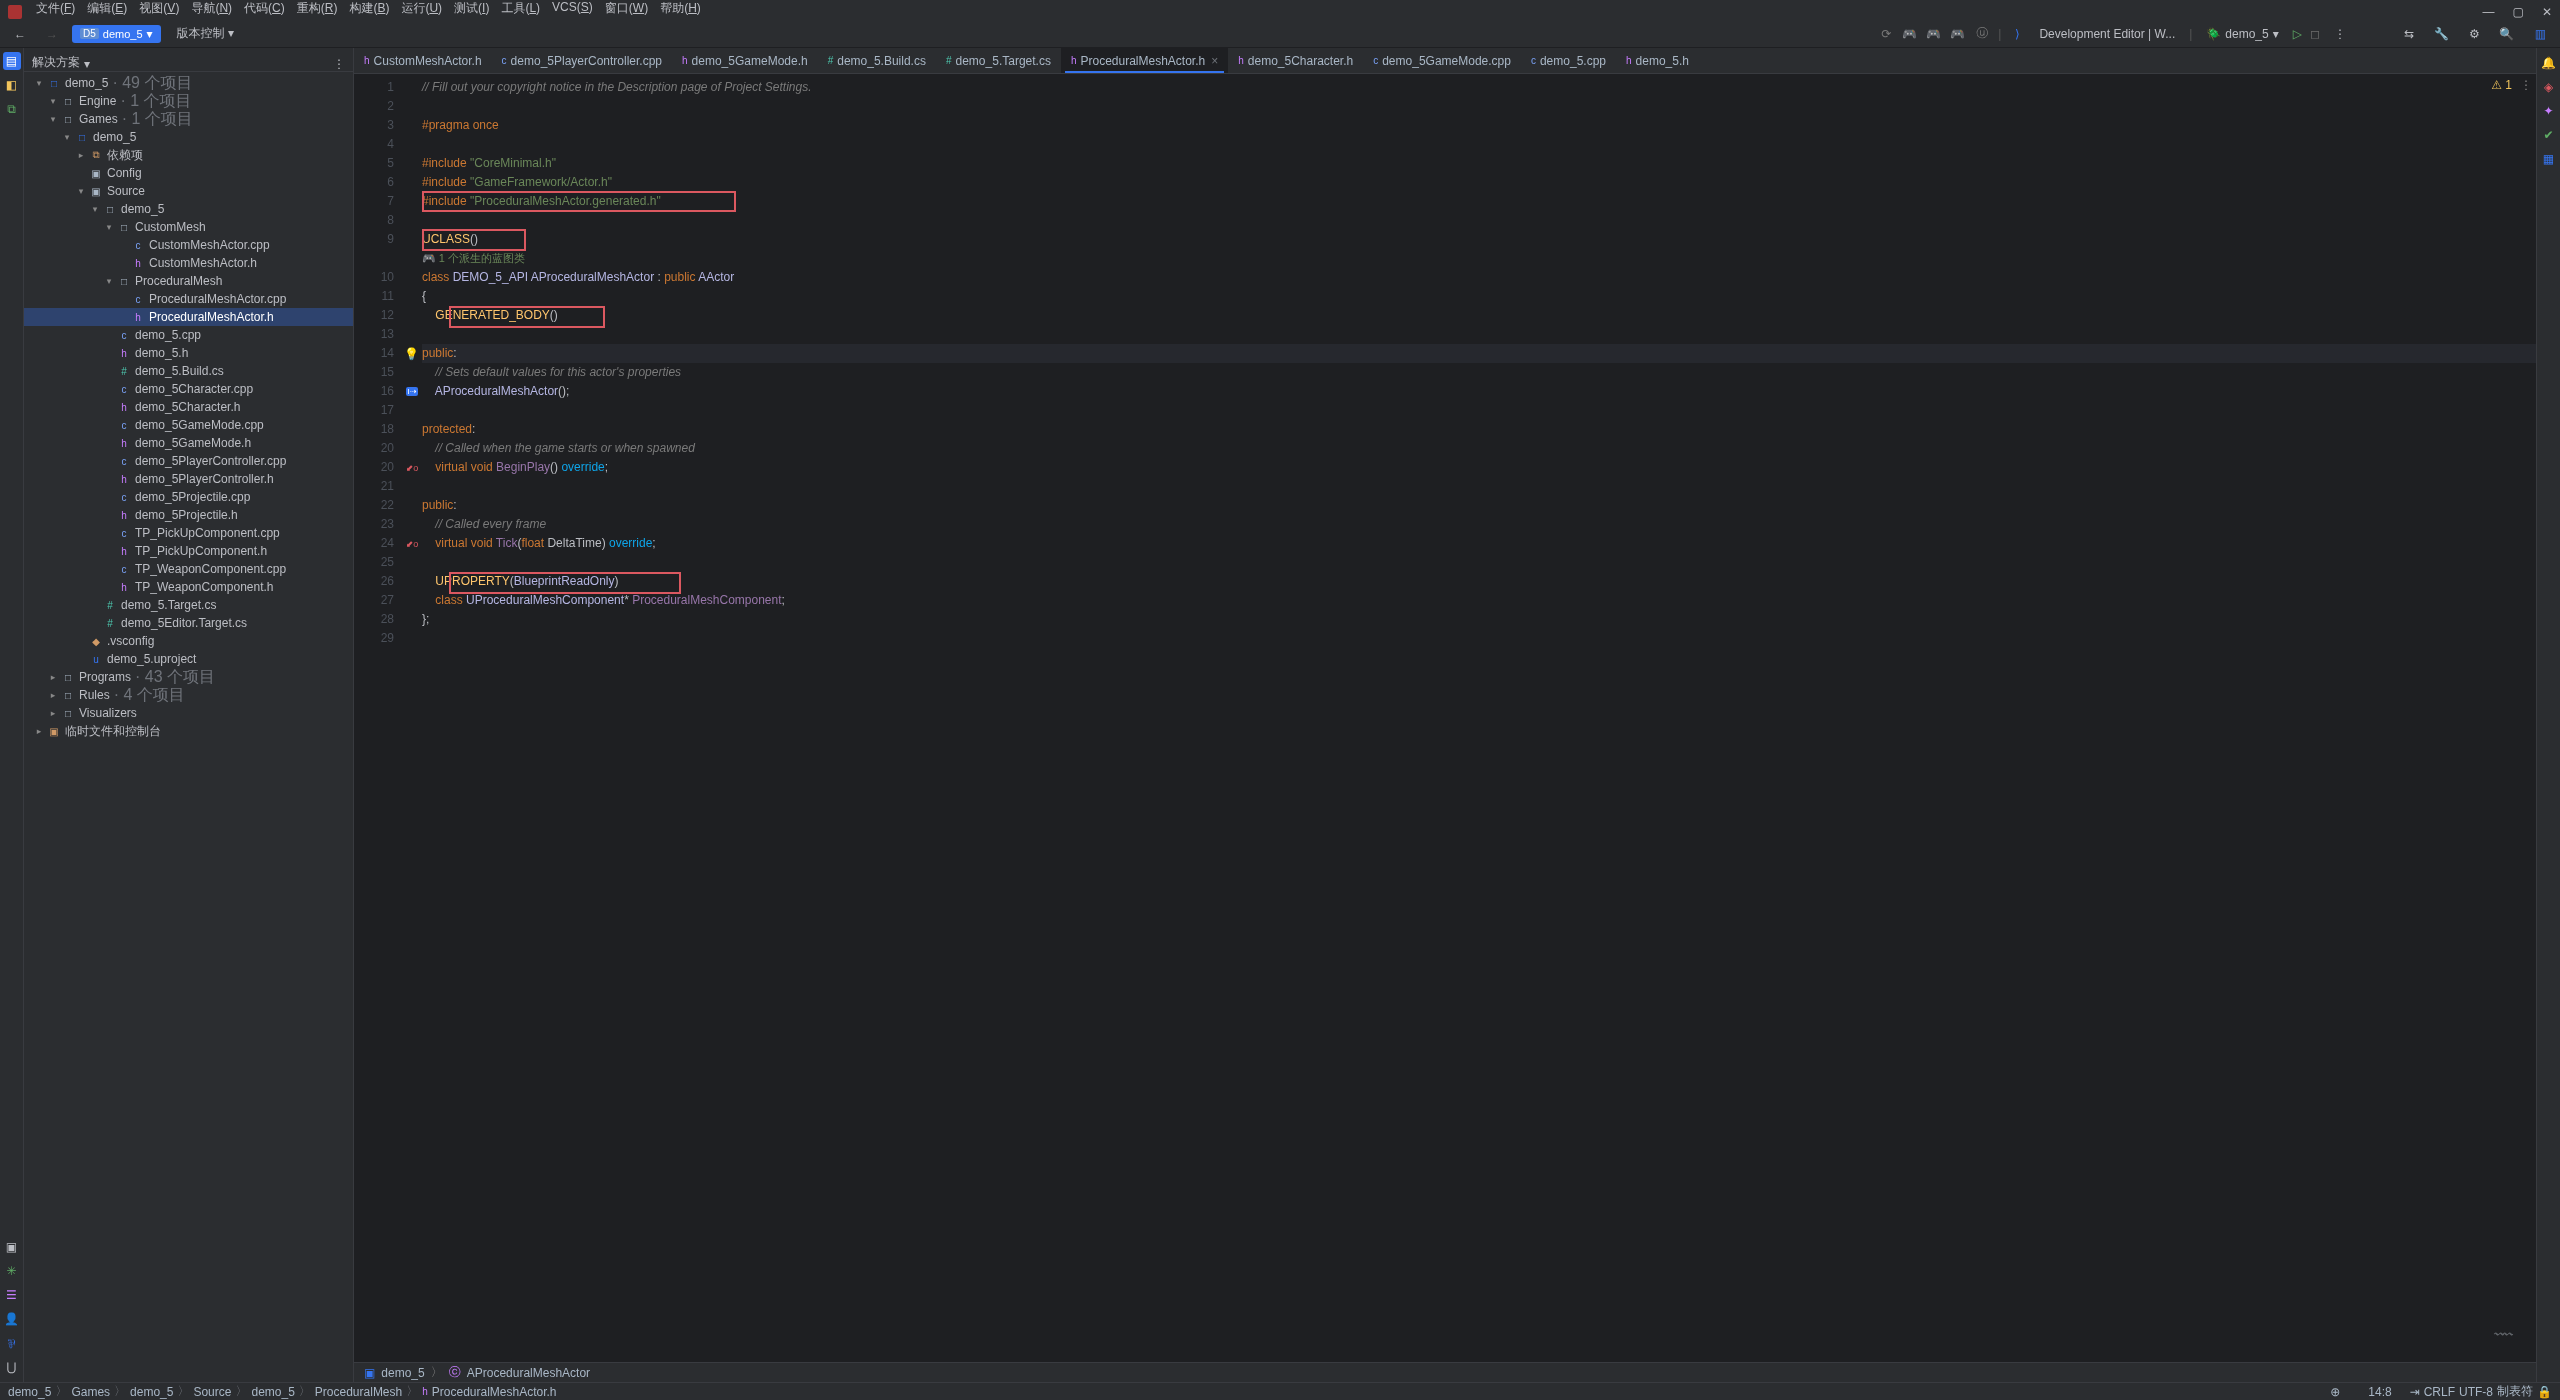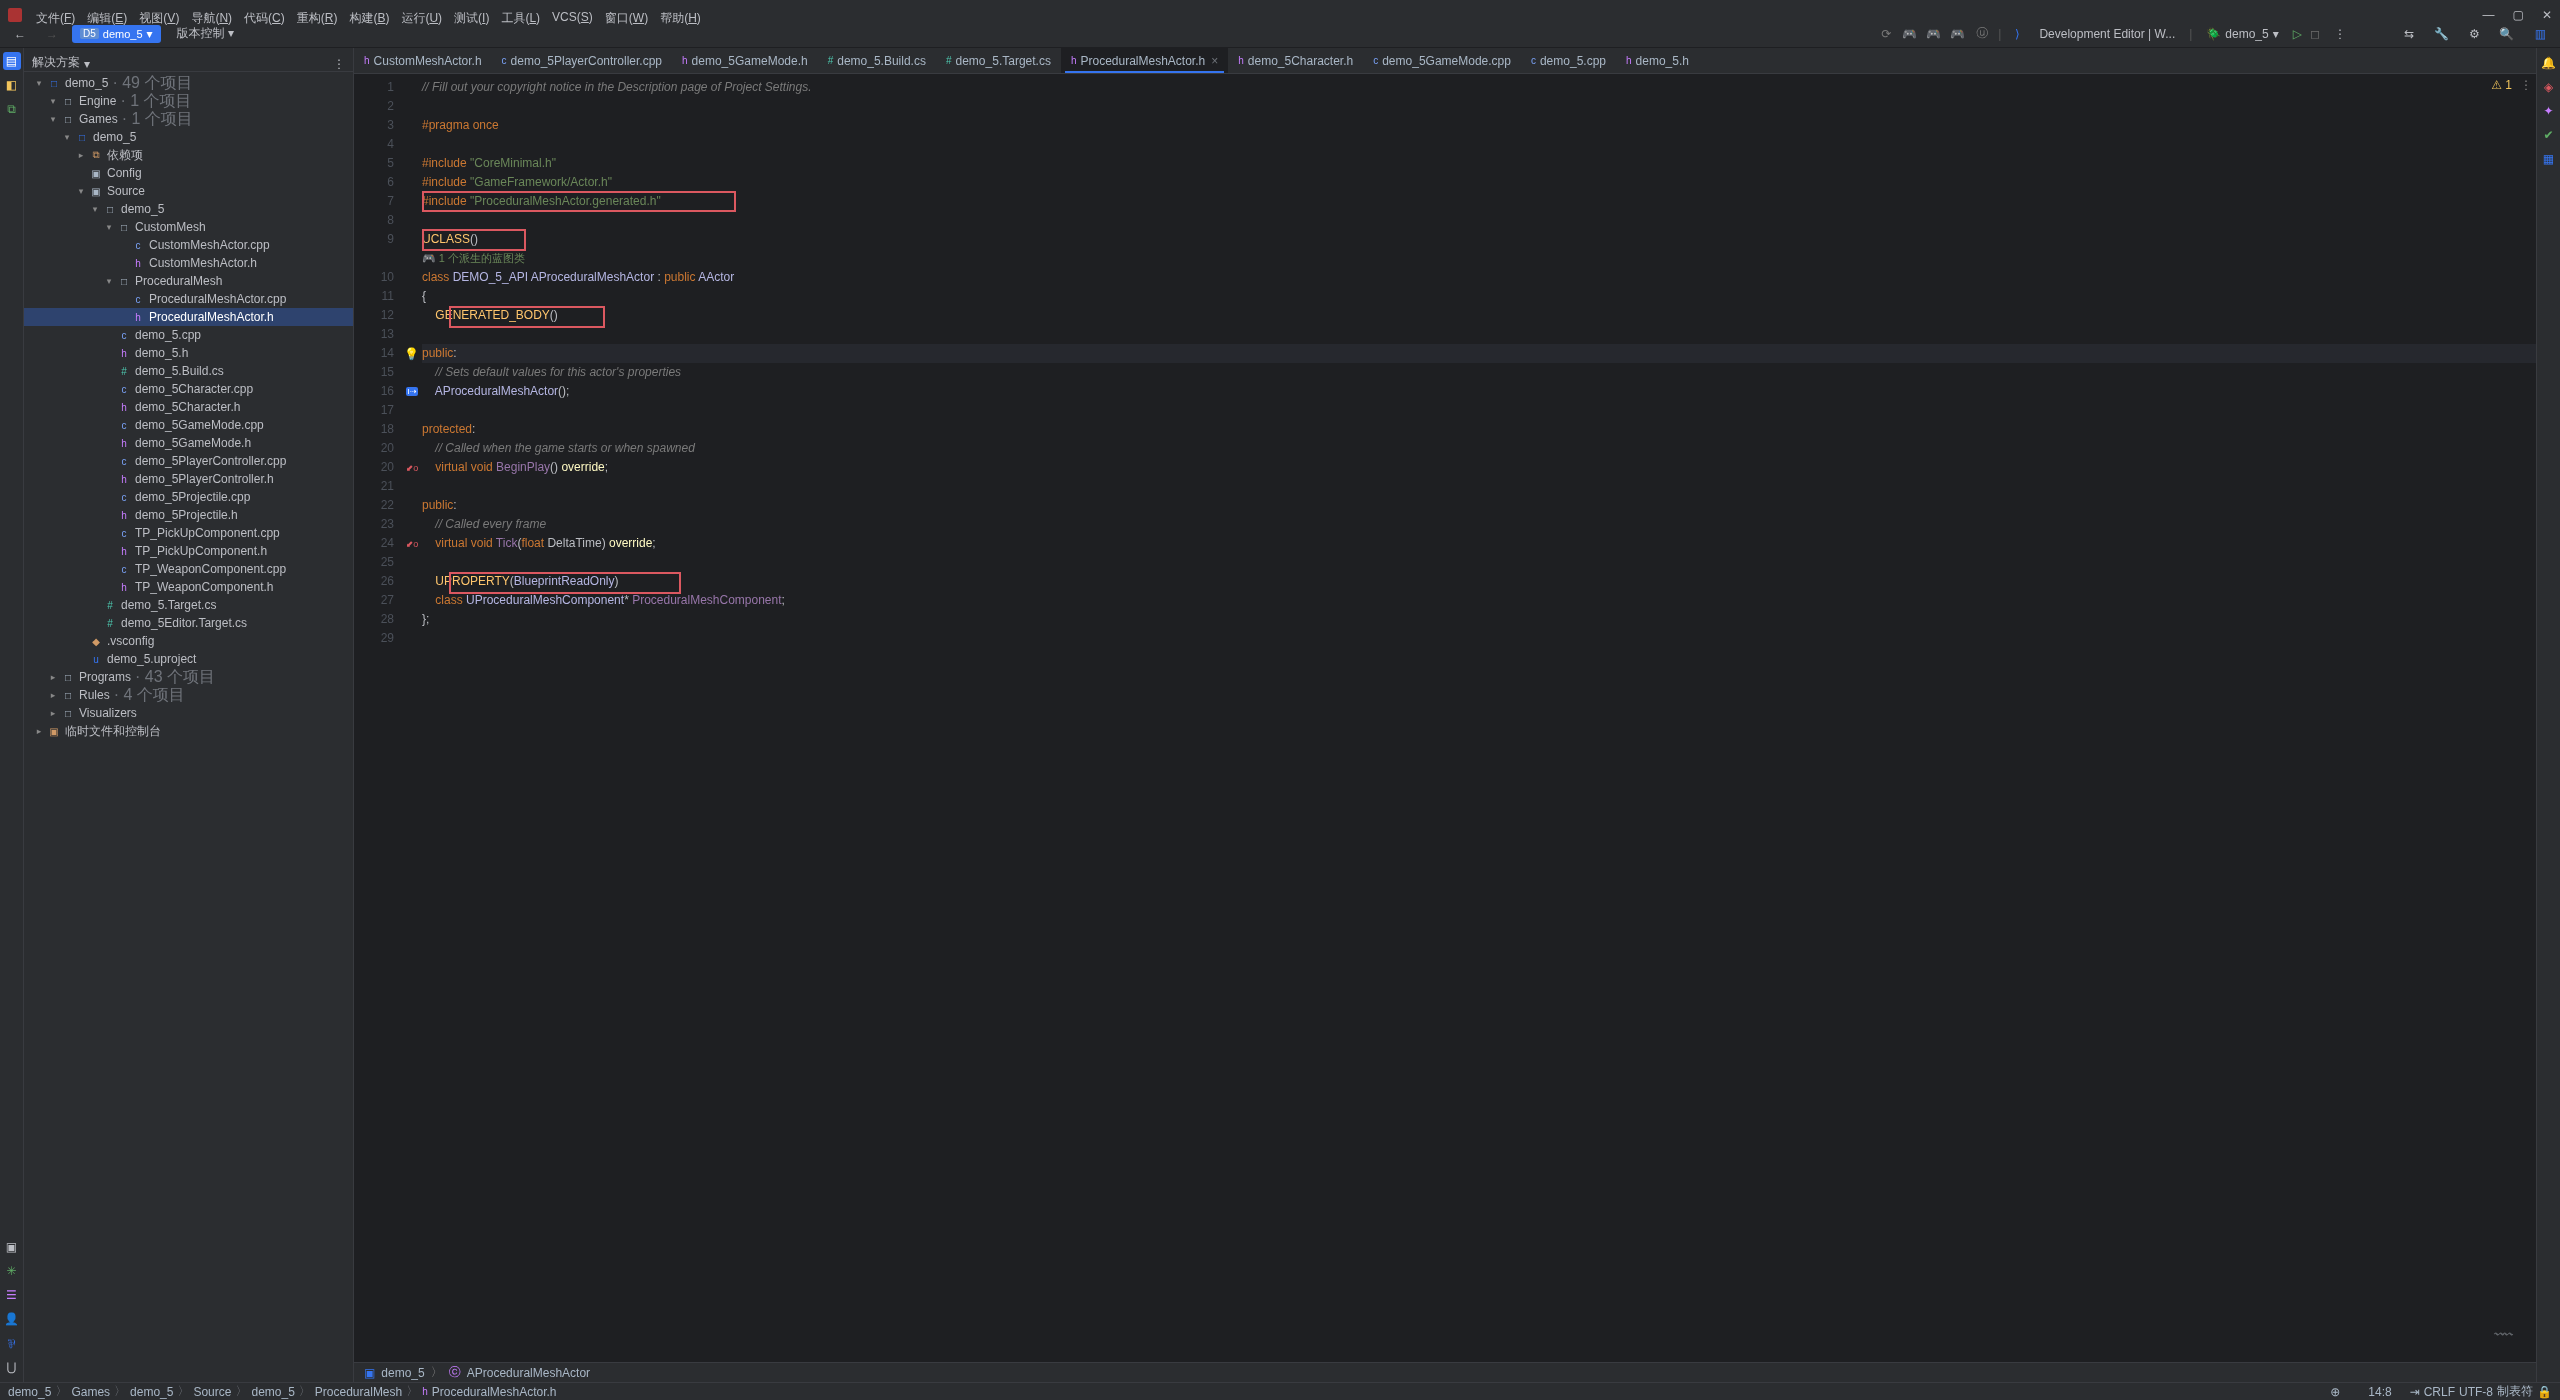--- a/index.html
+++ b/index.html
@@ -1,17 +1,17 @@
 <!DOCTYPE html>
 <html><head>
 <meta charset="utf-8">
 <style>
 * { margin: 0; padding: 0; box-sizing: border-box; font-family: "Segoe UI", sans-serif; font-size: 12px; }
 body { background: #1e1f22; color: #bcbec4; overflow: hidden; width: 2560px; height: 1400px; position: relative; }
-.titlebar { height: 20px; background: #2b2d30; display: flex; align-items: flex-start; padding: 8px 8px; gap: 2px; }
+.titlebar { height: 20px; background: #2b2d30; display: flex; align-items: flex-end; padding: 1px 8px; gap: 2px; }
 .titlebar .logo { width: 14px; height: 14px; background: #a33; border-radius: 2px; margin-right: 6px; }
 .menu-item { padding: 2px 6px; color: #bcbec4; cursor: pointer; }
 .menu-item u { text-decoration: underline; }
 .win-ctrl { margin-left: auto; display: flex; gap: 18px; color: #bcbec4; }
 .win-ctrl span { cursor: pointer; }
 .toolbar { height: 28px; background: #2b2d30; display: flex; align-items: center; padding: 0 8px; gap: 8px; border-bottom: 1px solid #1e1f22;}
 .t-btn { padding: 2px 6px; cursor: pointer; color: #bcbec4; }
 .tb-project { background: #3574f0; color: #fff; padding: 2px 8px; border-radius: 3px; display: flex; align-items: center; gap: 4px; }
 .tb-project-label { color: #fff; font-size: 11px; }
 .tb-branch { padding: 2px 8px; color: #bcbec4; cursor: pointer; }
@@ -55,21 +55,21 @@
 .code { flex: 1; padding-top: 4px; font-family: "JetBrains Mono", Consolas, monospace; font-size: 13px; position: relative; }
 .line { height: 19px; line-height: 19px; white-space: pre; }
 .line.active { background: #26282e; }
 .c-comment { color: #7a7a7a; font-style: italic; }
 .c-pp { color: #cc7832; }
 .c-str { color: #6a8759; }
 .c-macro { color: #ffc66d; }
 .c-kw { color: #cc7832; }
 .c-cls { color: #b5b6e3; }
 .c-id { color: #9876aa; }
-.c-ov { color: #fef9c3; }
+.c-ov { color: #0ea5e9; }
 .hl-box { position: absolute; border: 2px solid #db5860; pointer-events: none; }
 .hint-inline { color: #6a8759; font-size: 11px; }
 .bulb { color: #ffc66d; }
 .impl { background: #3574f0; color:#fff; font-size: 8px; padding: 0 2px; border-radius: 2px; }
 .ov-mk { color:#db5860; font-size: 9px; }
 .breadcrumb-editor { height: 20px; display: flex; align-items: center; gap: 6px; padding: 0 10px; background: #2b2d30; border-top: 1px solid #393b40; color: #a9b7c6; }
 .nav-bar { height: 18px; background: #2b2d30; display: flex; align-items: center; padding: 0 8px; gap: 4px; border-top: 1px solid #393b40; color: #a9b7c6;}
 .nav-bar .spacer { flex:1; }
 .nav-bar .sep { color: #6f737a; }
 .nav-bar .sb-item { color: #a9b7c6; }

